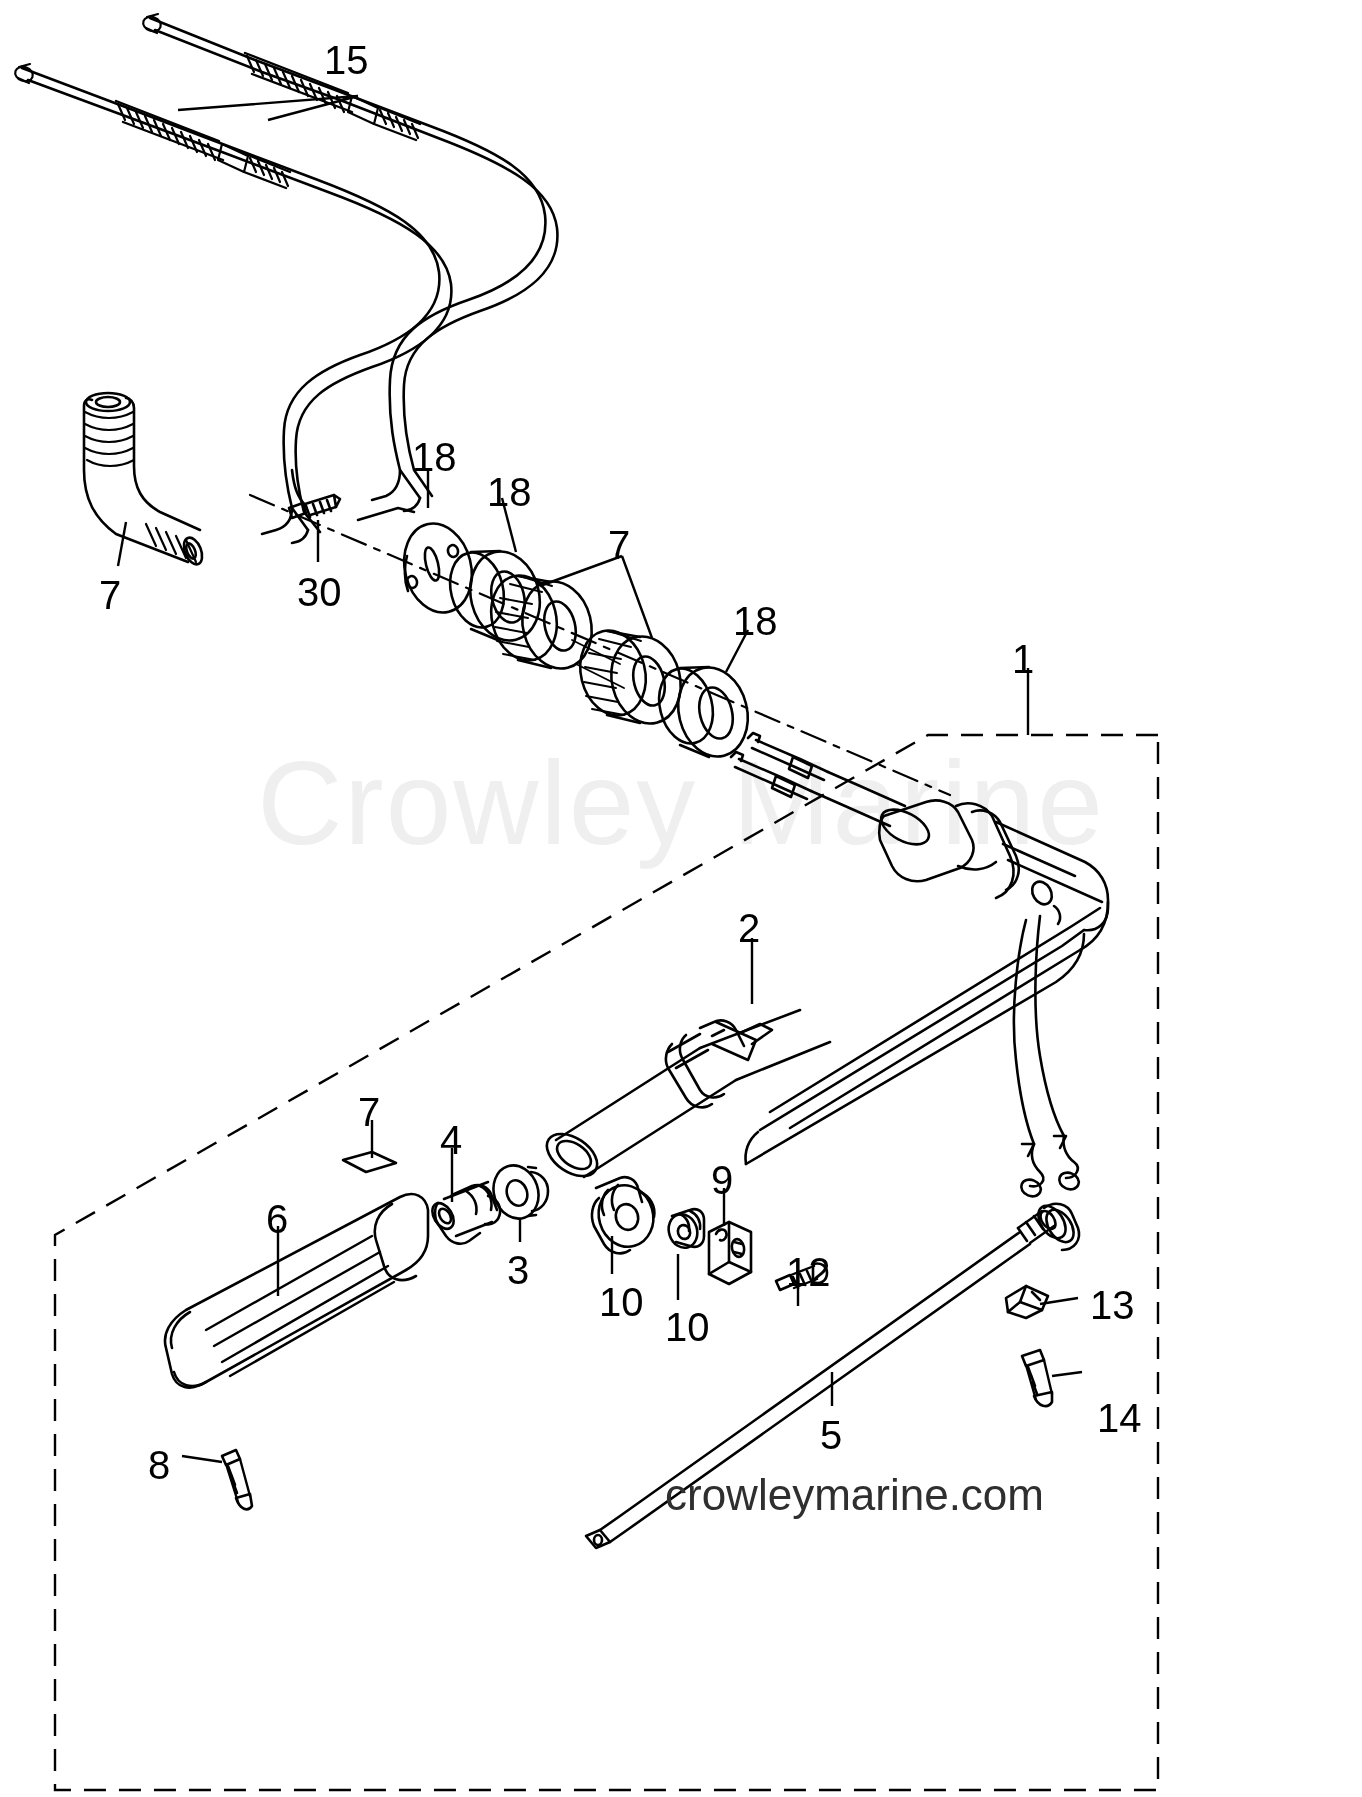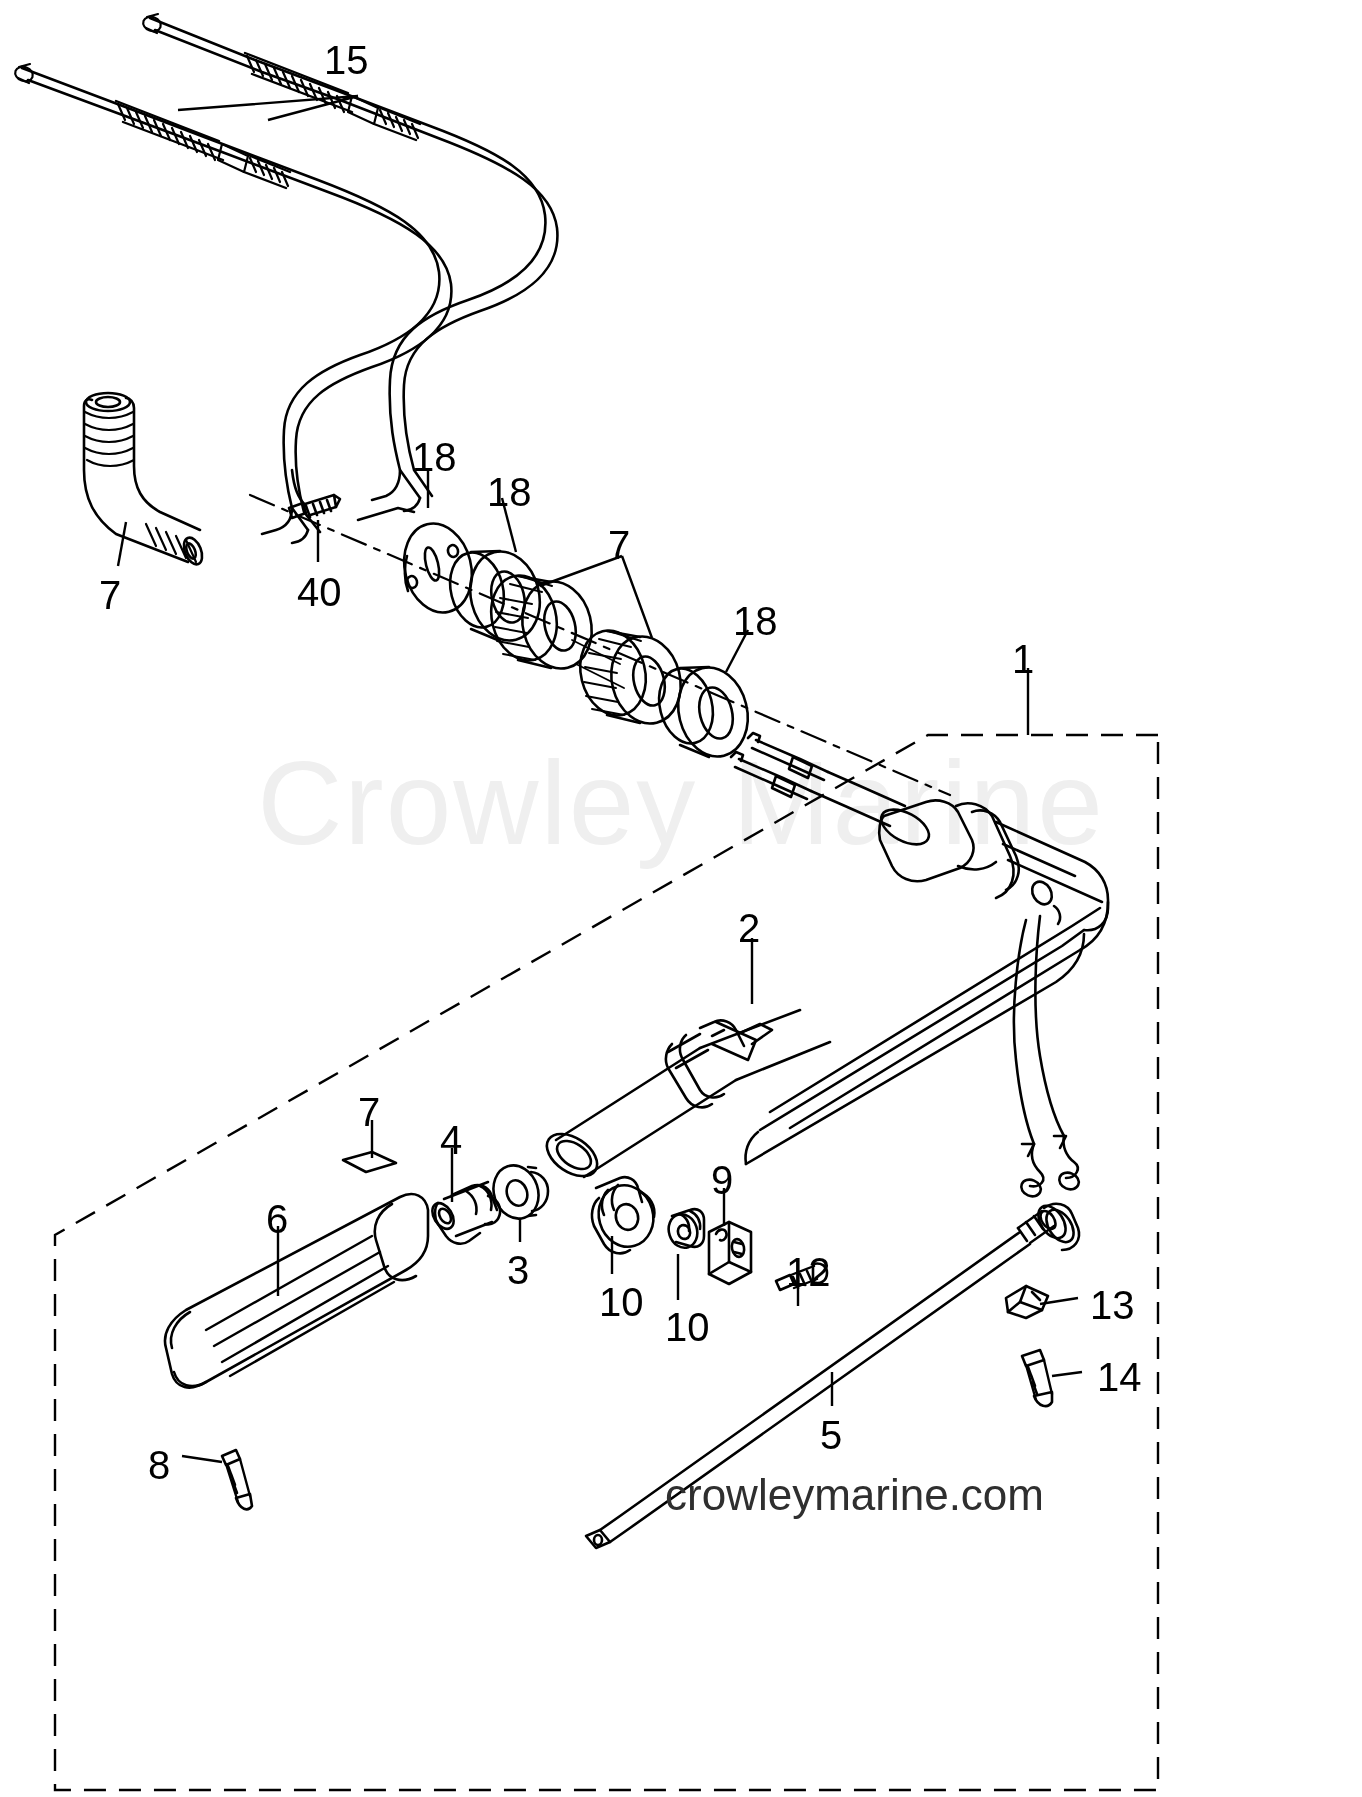--- a/index.html
+++ b/index.html
@@ -412,31 +412,31 @@
       <path d="M 182 1456 L 222 1462"></path>
     </g>
   </svg>
 
   <div class="callout" style="left:324px;top:40px">15</div>
   <div class="callout" style="left:412px;top:437px">18</div>
   <div class="callout" style="left:487px;top:472px">18</div>
   <div class="callout" style="left:608px;top:525px">7</div>
   <div class="callout" style="left:733px;top:601px">18</div>
   <div class="callout" style="left:99px;top:575px">7</div>
-  <div class="callout" style="left:297px;top:572px">40</div>
+  <div class="callout" style="left:297px;top:572px">30</div>
   <div class="callout" style="left:1012px;top:639px">1</div>
   <div class="callout" style="left:738px;top:908px">2</div>
   <div class="callout" style="left:358px;top:1092px">7</div>
   <div class="callout" style="left:440px;top:1120px">4</div>
   <div class="callout" style="left:266px;top:1199px">6</div>
   <div class="callout" style="left:507px;top:1250px">3</div>
   <div class="callout" style="left:711px;top:1160px">9</div>
   <div class="callout" style="left:786px;top:1252px">12</div>
   <div class="callout" style="left:599px;top:1282px">10</div>
   <div class="callout" style="left:665px;top:1307px">10</div>
   <div class="callout" style="left:1090px;top:1285px">13</div>
-  <div class="callout" style="left:1097px;top:1357px">14</div>
+  <div class="callout" style="left:1097px;top:1398px">14</div>
   <div class="callout" style="left:820px;top:1415px">5</div>
   <div class="callout" style="left:148px;top:1445px">8</div>
 
   <div class="wm-url">crowleymarine.com</div>
 
 </div>
 
 </body></html>

